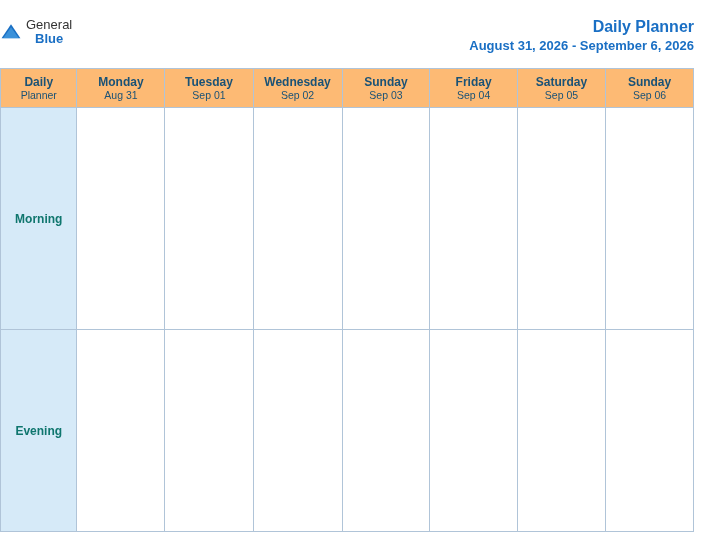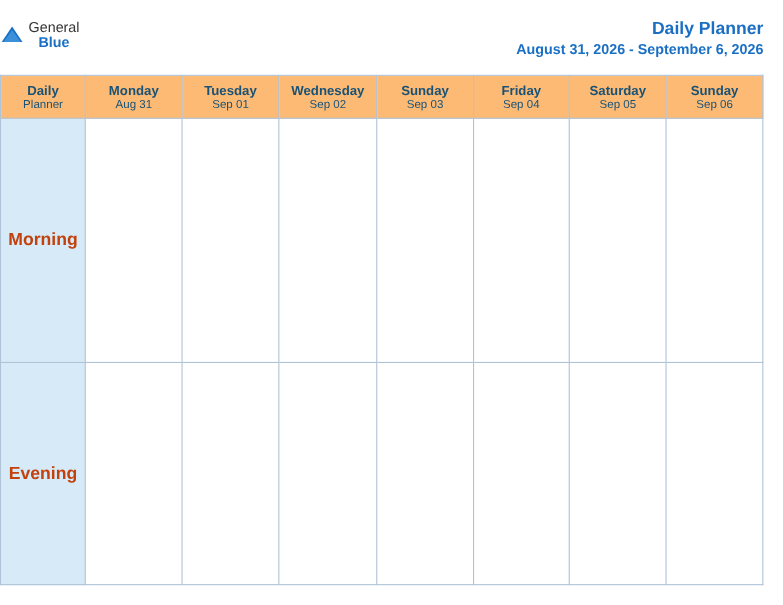--- a/index.html
+++ b/index.html
@@ -88,23 +88,23 @@
     .header-row th .day-date {
       display: block;
       font-size: 10.5px;
       font-weight: 400;
       color: #1a5276;
     }
     .time-cell {
       background: #d6eaf8;
       text-align: center;
       vertical-align: middle;
-      font-size: 16px;
+      font-size: 12px;
       font-weight: 700;
-      color: #c2410c;
+      color: #0f766e;
       width: 78px;
     }
     .content-cell {
       background: #fff;
       width: 90px;
     }
     .morning-row td { height: 110px; }
     .afternoon-row td { height: 110px; }
     .evening-row td { height: 100px; }
     .header-row th:first-child {

